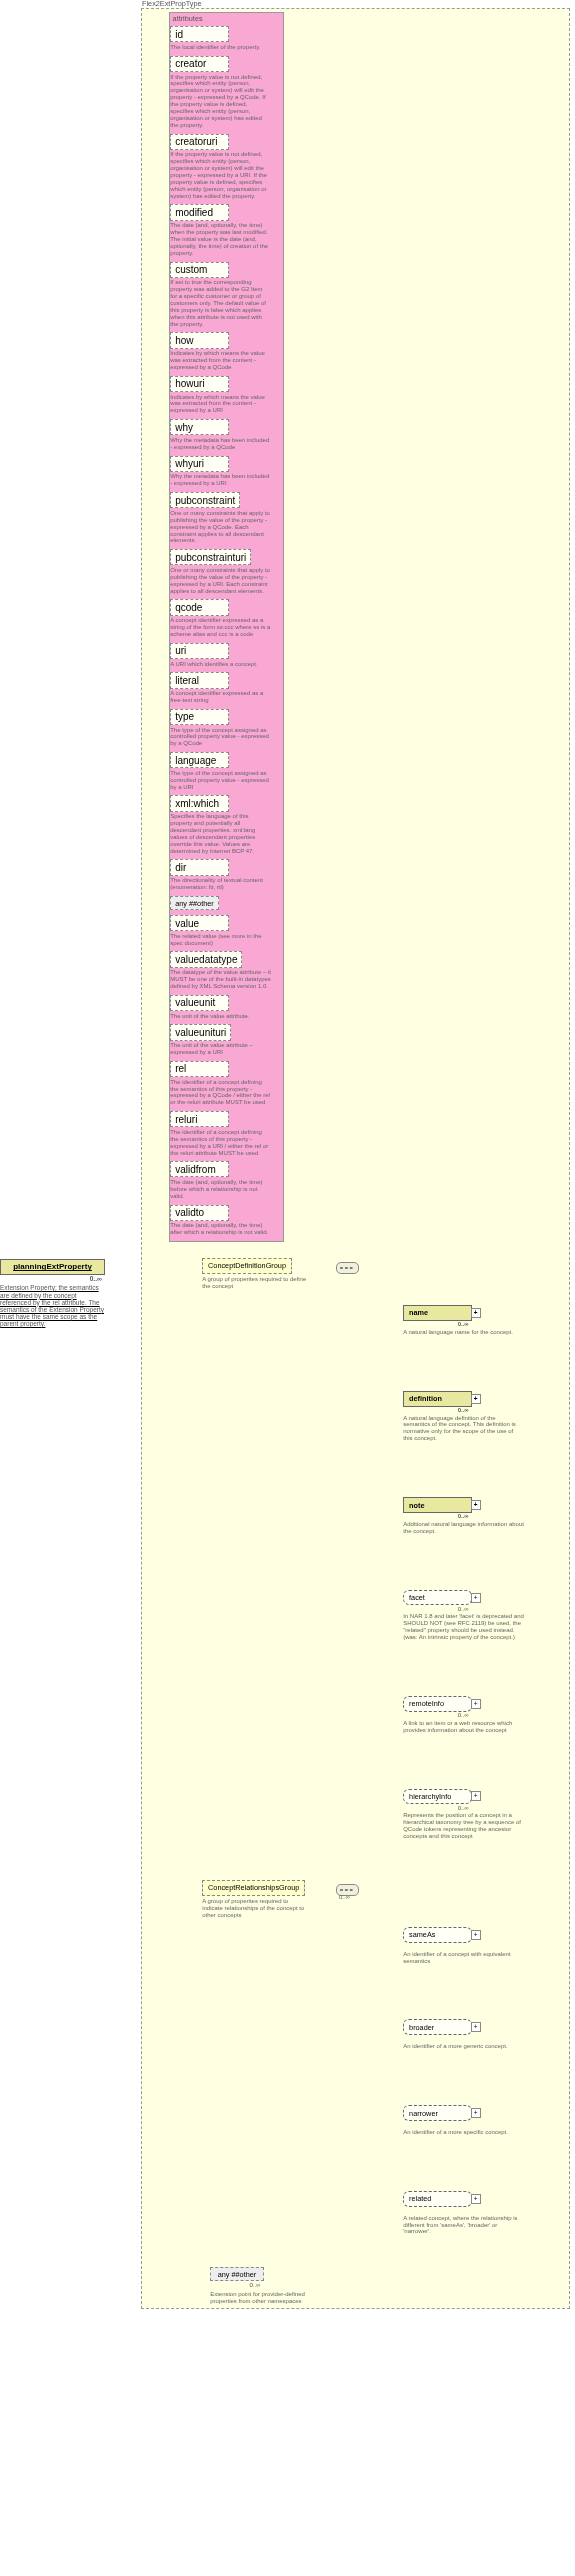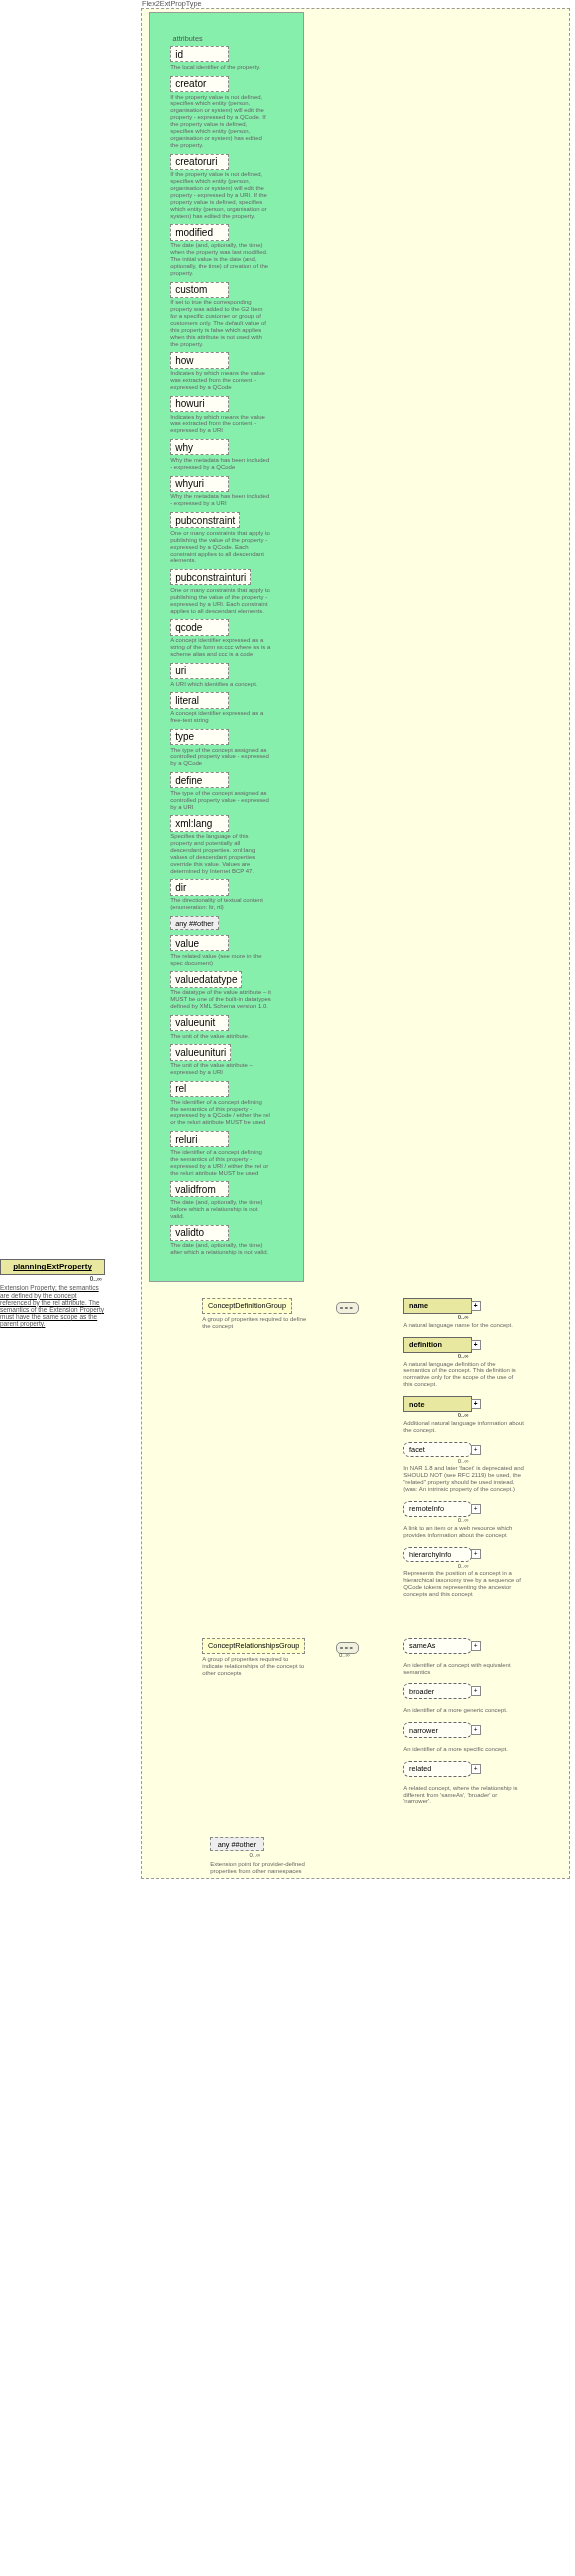--- a/index.html
+++ b/index.html
@@ -49,24 +49,24 @@
     color: #555;
   }
   .main-desc {
     font-size: 6.5px;
     color: #555;
     margin-top: 9.7px;
     line-height: 1.1;
   }
   .attributes-box {
     border: 0.8px solid #999;
-    background: #86efac;
-    margin-left: 4px;
+    background: #f9a8d4;
+    margin-left: 24px;
     width: 113px;
-    padding: 20px;
+    padding: 0;
     position: relative;
   }
   .attributes-label {
     font-size: 7.3px;
     color: #555;
     padding: 0.8px 2.4px;
     margin-bottom: 2.4px;
     display: inline-block;
   }
   .attr-item {
@@ -122,20 +122,21 @@
   }
   .child-name {
     border: 0.8px solid #666;
     background: #e8e8a0;
     padding: 2.4px 4.9px;
     font-size: 7.3px;
     font-weight: bold;
     display: inline-block;
     min-width: 57px;
     position: relative;
+    margin-top: 47px;
   }
   .child-name.dashed {
     border-style: dashed;
     font-weight: normal;
     background: #fffff5;
     border-radius: 6px;
   }
   .child-occ {
     font-size: 6px;
     color: #555;
@@ -226,22 +227,22 @@
         <div class="attr-item"><div class="attr-name">how</div><div class="attr-desc">Indicates by which means the value was extracted from the content - expressed by a QCode</div></div>
         <div class="attr-item"><div class="attr-name">howuri</div><div class="attr-desc">Indicates by which means the value was extracted from the content - expressed by a URI</div></div>
         <div class="attr-item"><div class="attr-name">why</div><div class="attr-desc">Why the metadata has been included - expressed by a QCode</div></div>
         <div class="attr-item"><div class="attr-name">whyuri</div><div class="attr-desc">Why the metadata has been included - expressed by a URI</div></div>
         <div class="attr-item"><div class="attr-name">pubconstraint</div><div class="attr-desc">One or many constraints that apply to publishing the value of the property - expressed by a QCode. Each constraint applies to all descendant elements.</div></div>
         <div class="attr-item"><div class="attr-name">pubconstrainturi</div><div class="attr-desc">One or many constraints that apply to publishing the value of the property - expressed by a URI. Each constraint applies to all descendant elements.</div></div>
         <div class="attr-item"><div class="attr-name">qcode</div><div class="attr-desc">A concept identifier expressed as a string of the form ss:ccc where ss is a scheme alias and ccc is a code</div></div>
         <div class="attr-item"><div class="attr-name">uri</div><div class="attr-desc">A URI which identifies a concept.</div></div>
         <div class="attr-item"><div class="attr-name">literal</div><div class="attr-desc">A concept identifier expressed as a free-text string</div></div>
         <div class="attr-item"><div class="attr-name">type</div><div class="attr-desc">The type of the concept assigned as controlled property value - expressed by a QCode</div></div>
-        <div class="attr-item"><div class="attr-name">define</div><div class="attr-desc">The type of the concept assigned as controlled property value - expressed by a URI</div></div>
-        <div class="attr-item"><div class="attr-name">xml:lang</div><div class="attr-desc">Specifies the language of this property and potentially all descendant properties. xml:lang values of descendant properties override this value. Values are determined by Internet BCP 47.</div></div>
+        <div class="attr-item"><div class="attr-name">language</div><div class="attr-desc">The type of the concept assigned as controlled property value - expressed by a URI</div></div>
+        <div class="attr-item"><div class="attr-name">xml:which</div><div class="attr-desc">Specifies the language of this property and potentially all descendant properties. xml:lang values of descendant properties override this value. Values are determined by Internet BCP 47.</div></div>
         <div class="attr-item"><div class="attr-name">dir</div><div class="attr-desc">The directionality of textual content (enumeration: ltr, rtl)</div></div>
       </div>
     <div style="margin:4.9px 0;">
       <span class="other-any">any ##other</span>
     </div>
     <div id="attrs-list2">
         <div class="attr-item"><div class="attr-name">value</div><div class="attr-desc">The related value (see more in the spec document)</div></div>
         <div class="attr-item"><div class="attr-name">valuedatatype</div><div class="attr-desc">The datatype of the value attribute – it MUST be one of the built-in datatypes defined by XML Schema version 1.0.</div></div>
         <div class="attr-item"><div class="attr-name">valueunit</div><div class="attr-desc">The unit of the value attribute.</div></div>
         <div class="attr-item"><div class="attr-name">valueunituri</div><div class="attr-desc">The unit of the value attribute – expressed by a URI</div></div>

